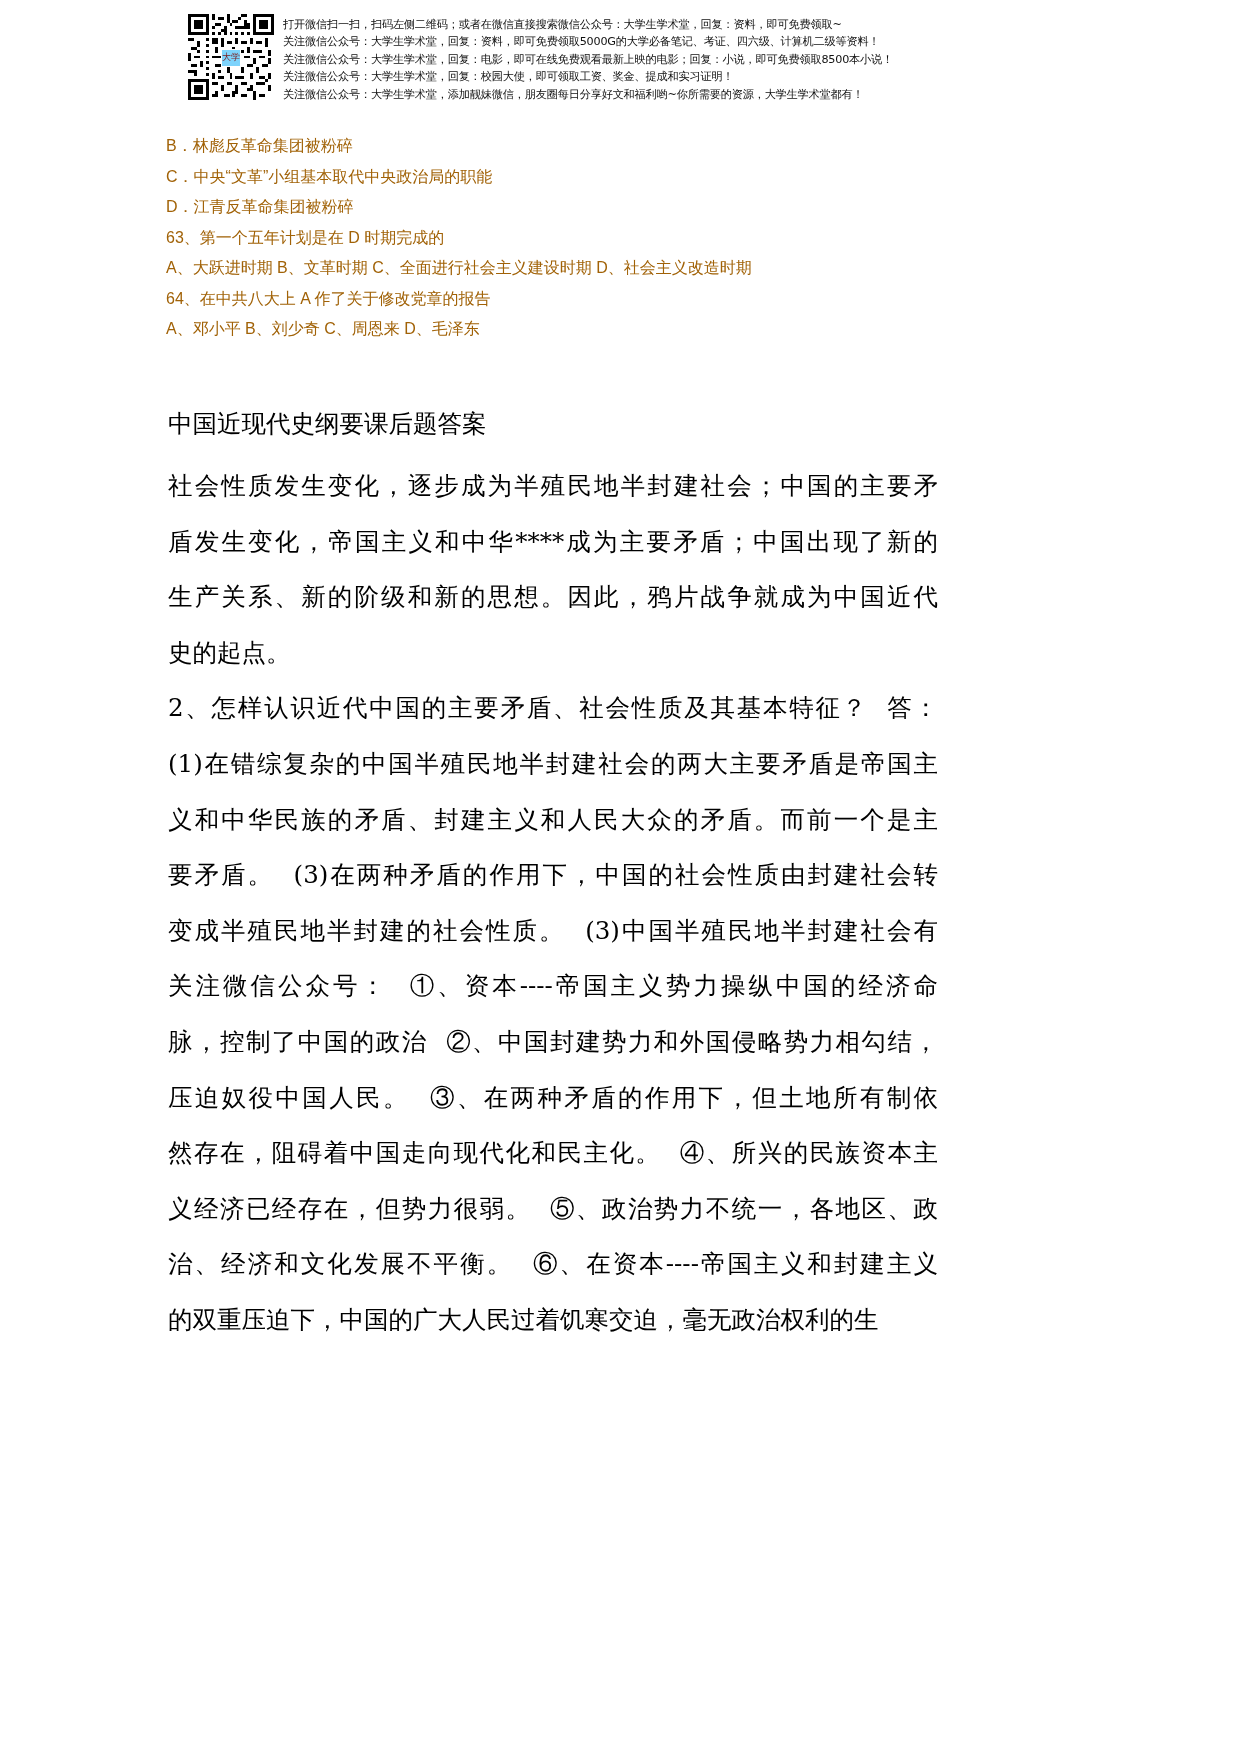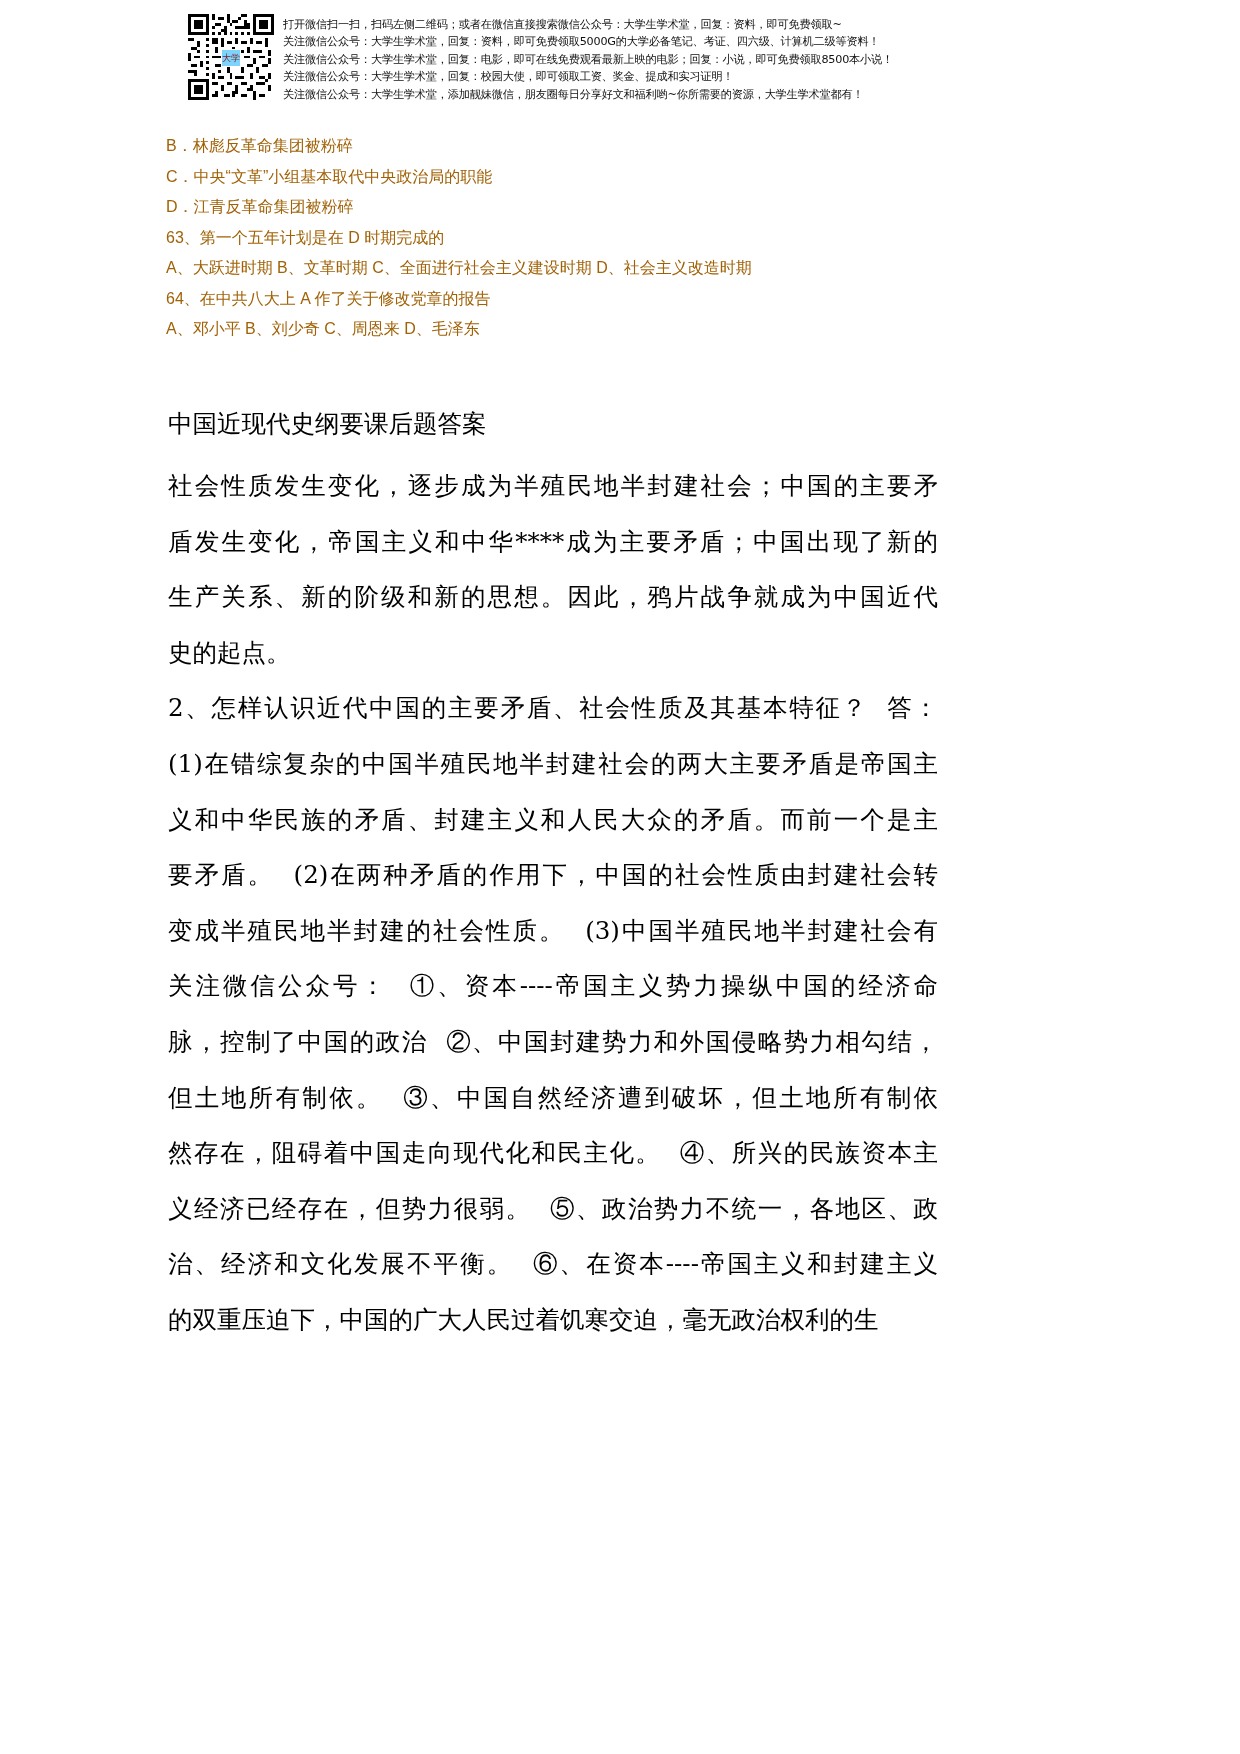--- a/index.html
+++ b/index.html
@@ -45,21 +45,21 @@
     top: 35px;
     width: 20px;
     height: 18px;
     background: #7dd3fc;
     border: 1px solid #fff;
     box-sizing: border-box;
     font-size: 9px;
     line-height: 16px;
     text-align: left;
     color: #7a1f22;
-    font-family: Liberation Sans, sans-serif;
+    font-family: Liberation Mono, monospace;
     overflow: hidden;
   }
   .ad-lines {
     display: flex;
     flex-direction: column;
     padding-top: 2px;
   }
   .ad-line {
     font-family: "DejaVu Sans", "Liberation Sans", sans-serif;
     font-size: 11.2px;
@@ -268,24 +268,24 @@
   <div class="doc-title">中国近现代史纲要课后题答案</div>
 
   <div class="body-block">
     <div class="body-line">社会性质发生变化，逐步成为半殖民地半封建社会；中国的主要矛</div>
     <div class="body-line">盾发生变化，帝国主义和中华****成为主要矛盾；中国出现了新的</div>
     <div class="body-line">生产关系、新的阶级和新的思想。因此，鸦片战争就成为中国近代</div>
     <div class="body-line last">史的起点。</div>
     <div class="body-line">2、怎样认识近代中国的主要矛盾、社会性质及其基本特征？  答：</div>
     <div class="body-line">(1)在错综复杂的中国半殖民地半封建社会的两大主要矛盾是帝国主</div>
     <div class="body-line">义和中华民族的矛盾、封建主义和人民大众的矛盾。而前一个是主</div>
-    <div class="body-line">要矛盾。  (2)在两种矛盾的作用下，中国的社会性质由封建社会转</div>
+    <div class="body-line">要矛盾。  (3)在两种矛盾的作用下，中国的社会性质由封建社会转</div>
     <div class="body-line">变成半殖民地半封建的社会性质。  (3)中国半殖民地半封建社会有</div>
     <div class="body-line">关注微信公众号：  ①、资本----帝国主义势力操纵中国的经济命</div>
     <div class="body-line">脉，控制了中国的政治  ②、中国封建势力和外国侵略势力相勾结，</div>
-    <div class="body-line">但土地所有制依。  ③、中国自然经济遭到破坏，但土地所有制依</div>
+    <div class="body-line">压迫奴役中国人民。  ③、在两种矛盾的作用下，但土地所有制依</div>
     <div class="body-line">然存在，阻碍着中国走向现代化和民主化。  ④、所兴的民族资本主</div>
     <div class="body-line">义经济已经存在，但势力很弱。  ⑤、政治势力不统一，各地区、政</div>
     <div class="body-line">治、经济和文化发展不平衡。  ⑥、在资本----帝国主义和封建主义</div>
     <div class="body-line last">的双重压迫下，中国的广大人民过着饥寒交迫，毫无政治权利的生</div>
   </div>
 
 </div>
 
 </body></html>

